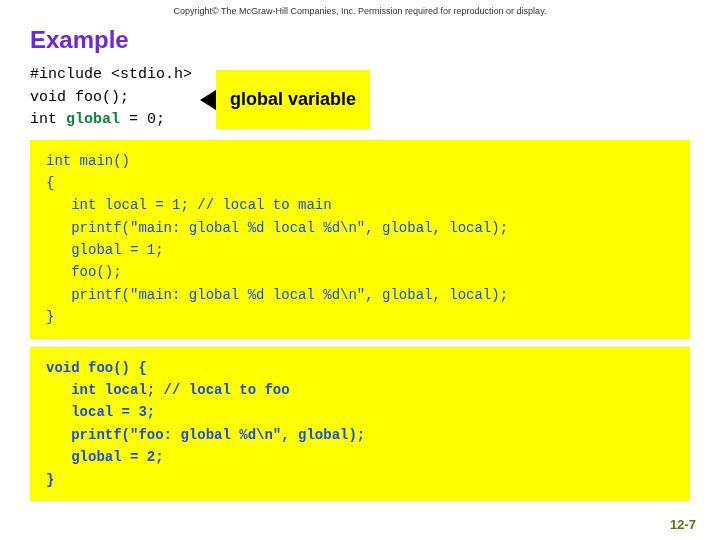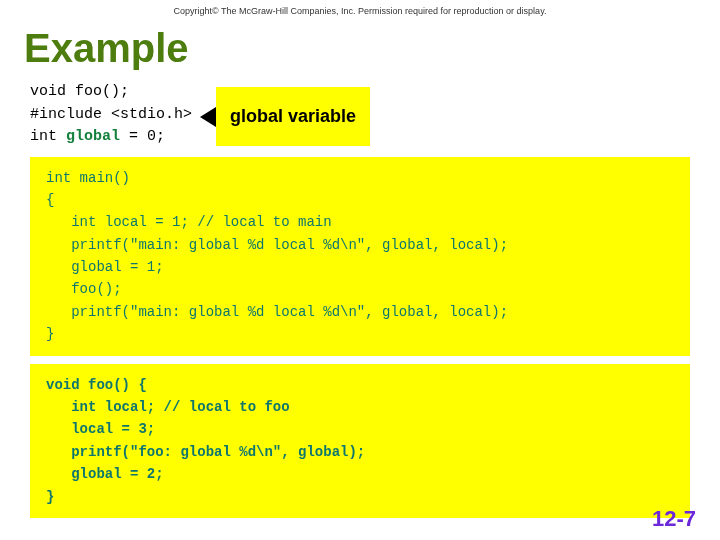--- a/index.html
+++ b/index.html
@@ -18,24 +18,24 @@
     }
 
     .copyright {
       text-align: center;
       font-size: 9px;
       color: #333;
       padding: 6px 0 2px 0;
     }
 
     .page-title {
-      font-size: 40px;
+      font-size: 24px;
       font-weight: bold;
-      color: #4d7c0f;
-      padding: 8px 30px 10px 24px;
+      color: #6d28d9;
+      padding: 8px 30px 10px 30px;
     }
 
     .top-code-section {
       padding: 0 30px;
       margin-bottom: 8px;
       display: flex;
       align-items: center;
       gap: 0;
     }
 
@@ -76,48 +76,48 @@
       padding: 19px 14px;
     }
 
     .yellow-box {
       background: #ffff00;
       margin: 4px 30px 8px 30px;
       padding: 10px 16px;
       font-family: 'Courier New', Courier, monospace;
       font-size: 14px;
       line-height: 1.6;
-      color: #0f766e;
+      color: #1d4ed8;
     }
 
     .page-number {
       position: absolute;
       bottom: 8px;
       right: 24px;
-      font-size: 22px;
+      font-size: 13px;
       font-weight: bold;
-      color: #6d28d9;
+      color: #4d7c0f;
     }
 
     .code-line {
       display: block;
       white-space: pre;
     }
   </style>
 </head>
 <body>
 
 <div class="copyright">Copyright© The McGraw-Hill Companies, Inc. Permission required for reproduction or display.</div>
 
 <div class="page-title">Example</div>
 
 <div class="top-code-section">
   <div class="top-code-block">
+    <span class="code-line">#include &lt;stdio.h&gt;</span>
     <span class="code-line">void foo();</span>
-    <span class="code-line">#include &lt;stdio.h&gt;</span>
     <span class="code-line"><span>int </span><span class="green">global</span><span> = 0;</span></span>
   </div>
   <div class="arrow-label">
     <div class="arrow"></div>
     <div class="label-box">global variable</div>
   </div>
 </div>
 
 <div class="yellow-box">
   <span style="white-space: pre; display: block;">int main()

